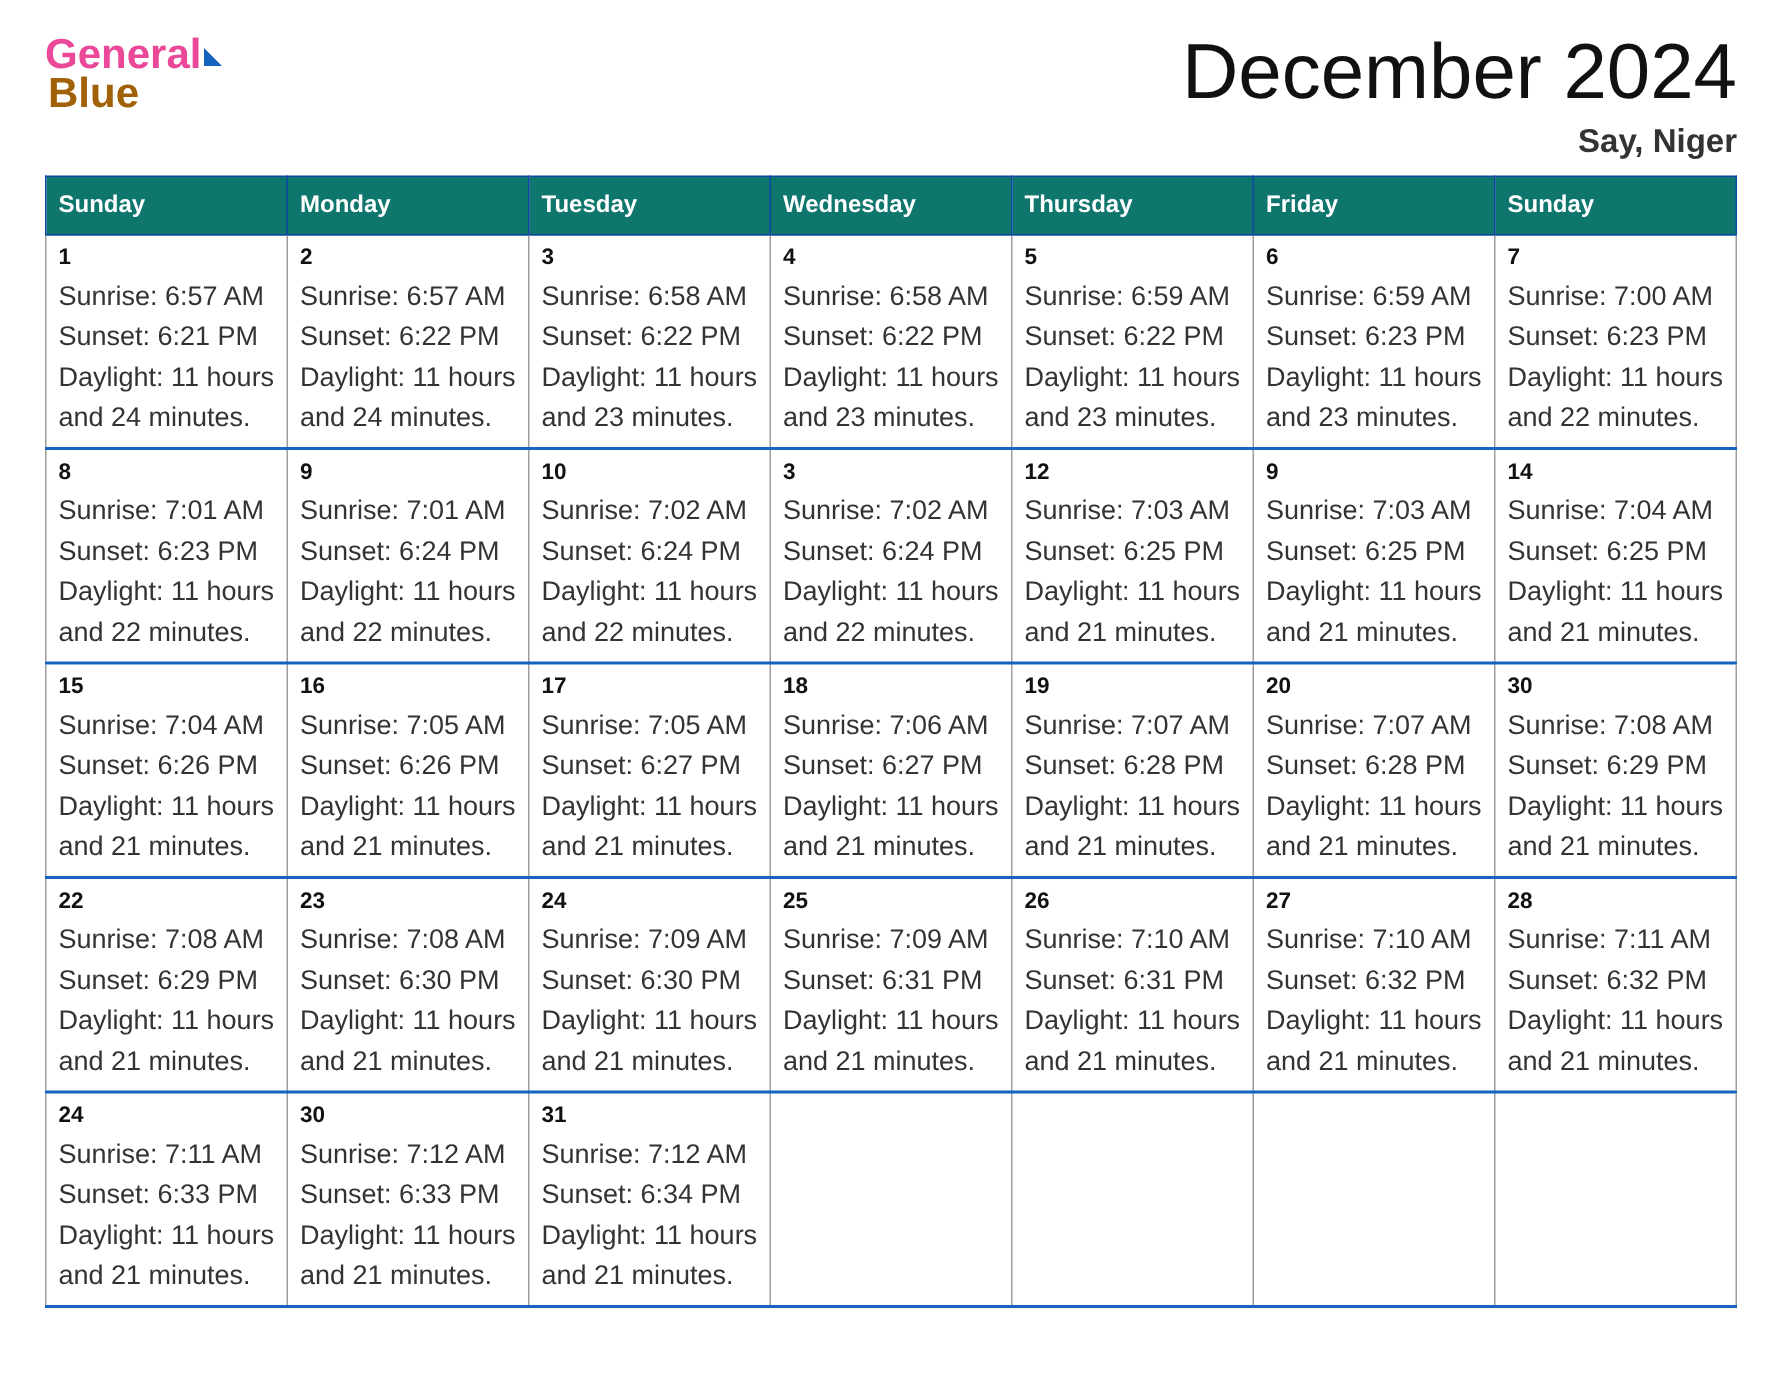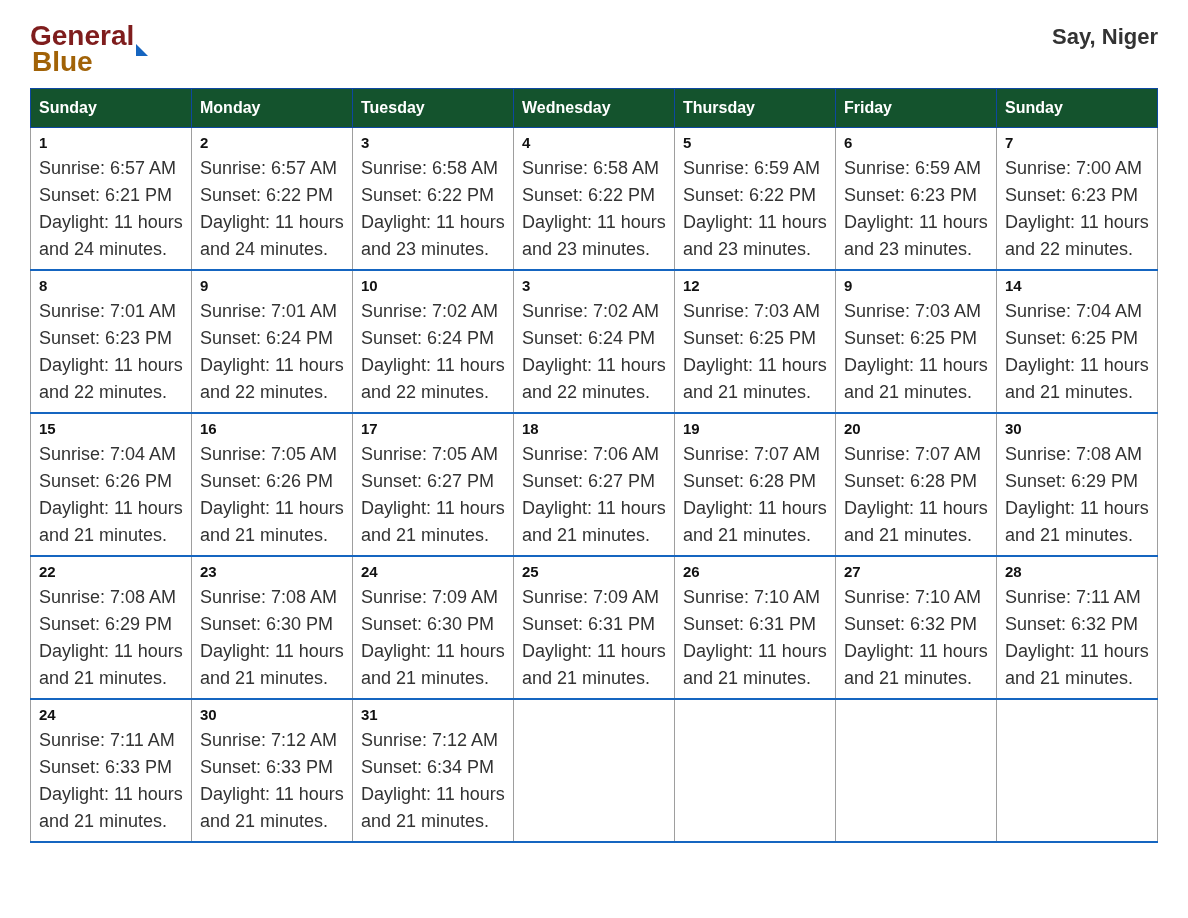--- a/index.html
+++ b/index.html
@@ -17,23 +17,23 @@
       margin-bottom: 10px;
     }
     .logo {
       display: flex;
       flex-direction: column;
       align-items: flex-start;
     }
     .logo-general {
       font-size: 28px;
       font-weight: bold;
-      color: #7f1d1d;
+      color: #ec4899;
       display: flex;
-      align-items: flex-end;
+      align-items: center;
     }
     .logo-arrow {
       width: 0;
       height: 0;
       border-left: 12px solid #1565C0;
       border-top: 12px solid transparent;
       border-bottom: 0px solid transparent;
       display: inline-block;
       margin-left: 2px;
       margin-bottom: -4px;
@@ -59,21 +59,21 @@
       color: #333;
       margin-top: 4px;
       font-weight: bold;
     }
     table {
       width: 100%;
       border-collapse: collapse;
       margin-top: 10px;
     }
     thead tr th {
-      background-color: #14532d;
+      background-color: #0f766e;
       color: #fff;
       font-size: 16px;
       font-weight: bold;
       padding: 10px 8px;
       text-align: left;
       border: 1px solid #0d47a1;
     }
     tbody tr td {
       border: 1px solid #9e9e9e;
       vertical-align: top;
@@ -106,20 +106,21 @@
 
 <div class="header-area">
   <div class="logo">
     <div class="logo-general">
       <span>General</span>
       <span class="logo-arrow"></span>
     </div>
     <div class="logo-blue-text">Blue</div>
   </div>
   <div class="title-area">
+    <div class="calendar-title">December 2024</div>
     <div class="location-subtitle">Say, Niger</div>
   </div>
 </div>
 
 <table>
   <thead>
     <tr>
       <th>Sunday</th>
       <th>Monday</th>
       <th>Tuesday</th>

